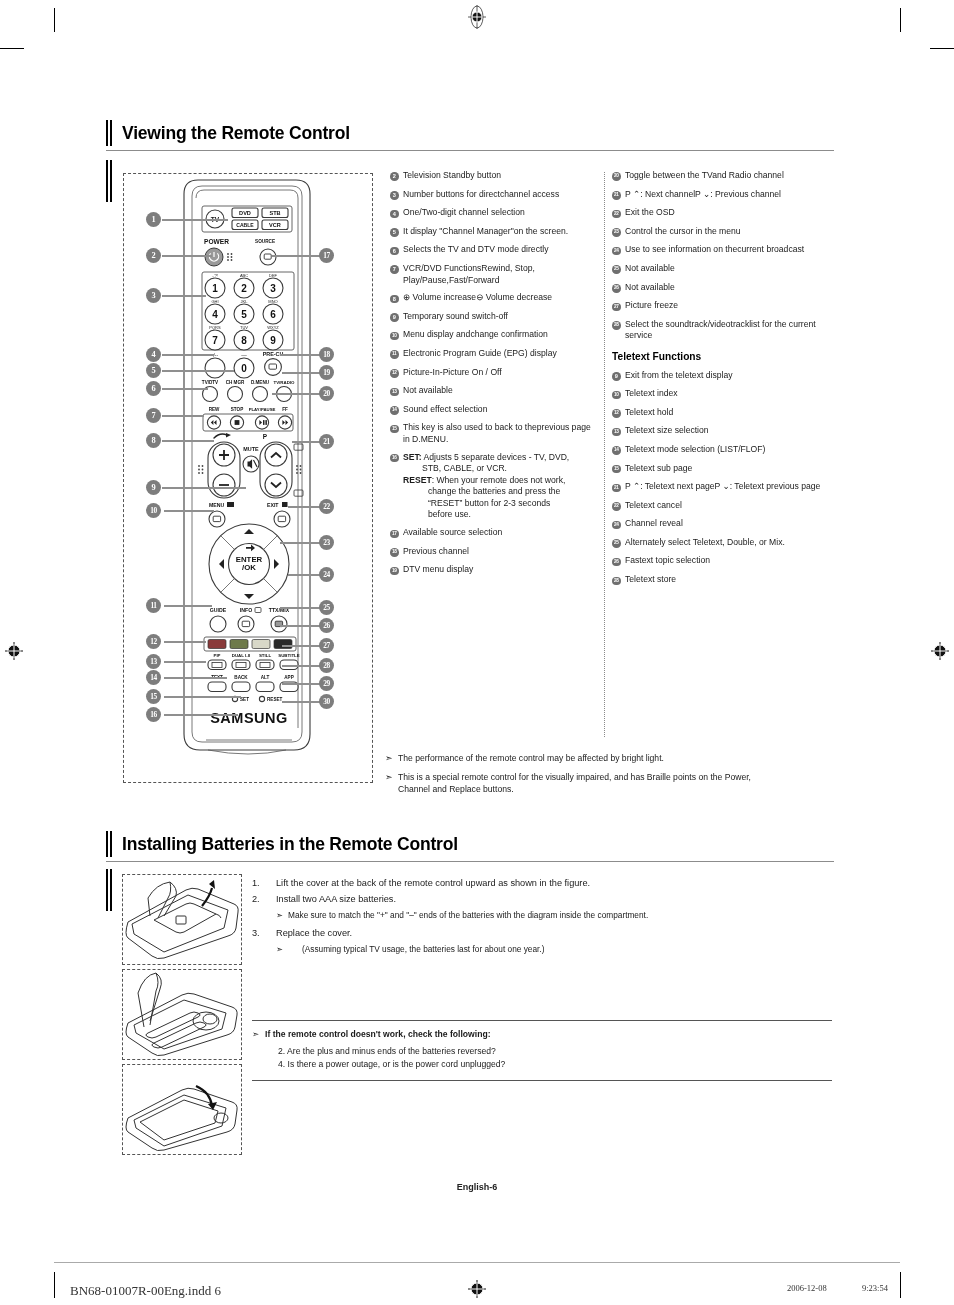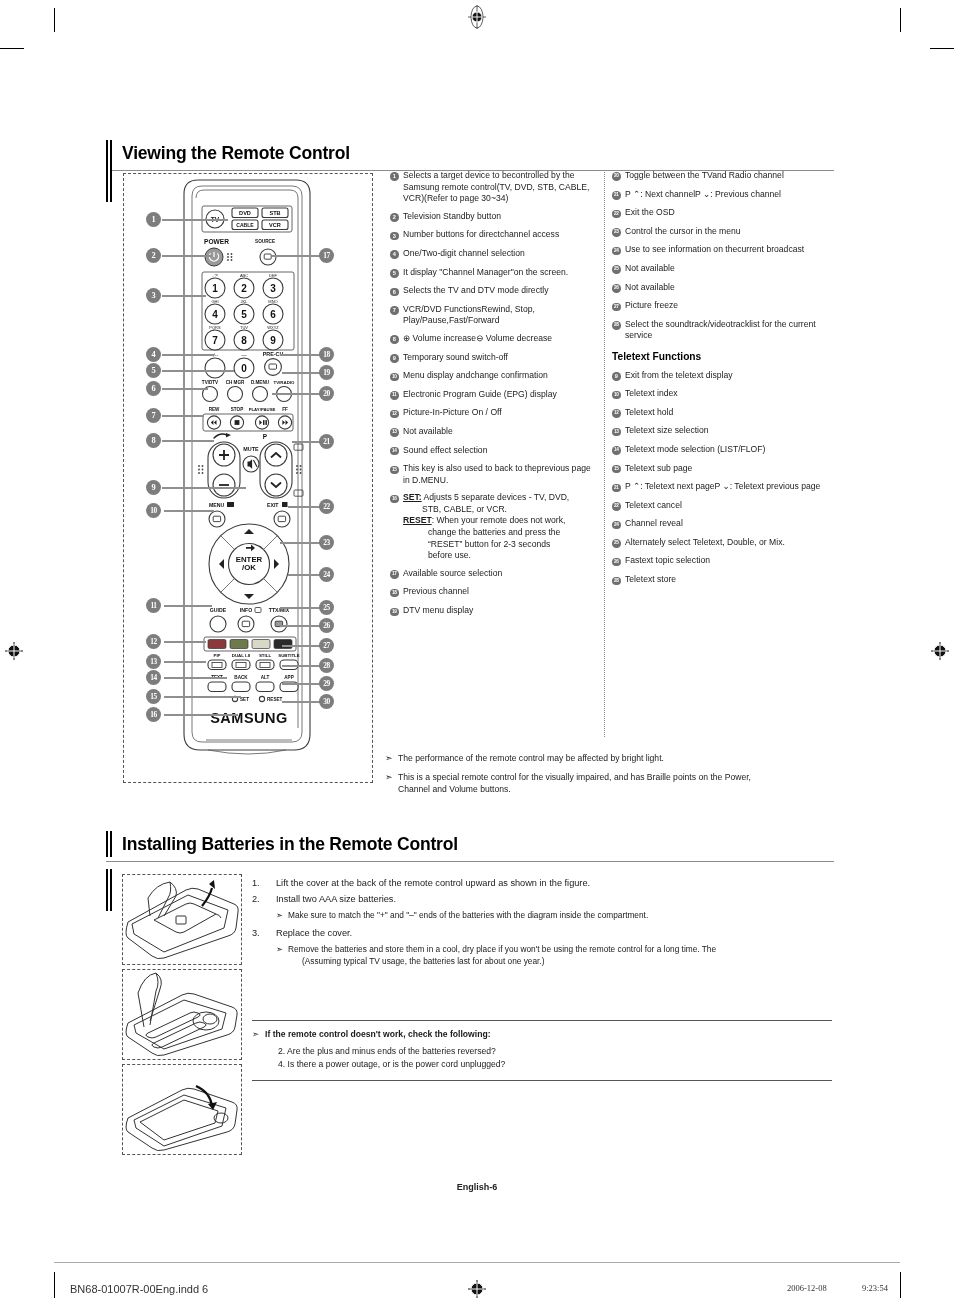--- a/index.html
+++ b/index.html
@@ -29,21 +29,21 @@
   .deslist .row{display:flex;margin-bottom:6.0px;align-items:flex-start;}
   .deslist .row .num{flex:0 0 auto;width:11px;margin-right:2px;padding-top:1px;}
   .deslist .row .txt{flex:1 1 auto;}
   .bullet{display:inline-block;width:8.5px;height:8.5px;border-radius:50%;
      background:#6f6f6f;color:#fff;font-size:5.6px;line-height:8.5px;text-align:center;
      font-weight:bold;vertical-align:middle;}
   .bullet.sm{font-size:4.7px;letter-spacing:-0.3px;}
   .subhead{font-size:10.2px;font-weight:bold;color:#000;margin:9px 0 7px 0;}
   .vdot{position:absolute;border-left:1px dotted #8a8a8a;}
 
-  b.tight{font-weight:bold;text-decoration:underline;}
+  b.tight{font-weight:bold;}
   .indent1{padding-left:19px;display:block;}
   .indent2{padding-left:25px;display:block;}
 
   
   .note{position:absolute;font-size:8.6px;line-height:12px;display:flex;}
   .note .ar{flex:0 0 auto;width:13px;font-size:9px;color:#222;}
   .arrow-glyph{font-family:"DejaVu Sans",sans-serif;}
 
   
   .steps{position:absolute;font-size:9.2px;line-height:13px;}
@@ -53,21 +53,21 @@
   .steps .sub .ar{flex:0 0 auto;width:12px;}
 
   .checkbox-wrap{position:absolute;font-size:8.6px;line-height:13.5px;}
   .cb-top{height:1px;background:#555;margin-bottom:7px;}
   .cb-bot{height:1px;background:#555;margin-top:8px;}
   .cb-head{display:flex;font-weight:bold;margin-bottom:3px;}
   .cb-head .ar{flex:0 0 auto;width:13px;font-weight:normal;}
   .cb-item{margin-left:26px;}
 
   .footer-page{position:absolute;width:100%;text-align:center;font-size:9px;color:#222;}
-  .foot-left{position:absolute;font-family:Liberation Sans, sans-serif;font-size:11px;color:#333;}
+  .foot-left{position:absolute;font-family:Liberation Serif, serif;font-size:13px;color:#333;}
   .foot-right{position:absolute;font-family:"Liberation Serif",serif;font-size:8.5px;color:#333;}
 
   
   #remote-svg{position:absolute;left:122px;top:172px;}
   .callout{position:absolute;width:15px;height:15px;border-radius:50%;
      background:#7d7d7d;color:#fff;font-size:8.4px;font-weight:bold;line-height:15px;
      text-align:center;font-family:"Liberation Serif",serif;}
   .callout.w2{font-size:7.4px;letter-spacing:-0.4px;}
   .lead{position:absolute;height:2px;background:#8f8f8f;}
 </style>
@@ -108,21 +108,21 @@
 </div>
 <div class="reg-mark" style="left:468px;top:1280px;">
   <svg width="18" height="18" viewBox="0 0 18 18">
     <circle cx="9" cy="9" r="6" fill="#111"></circle>
     <path d="M9 0 V18 M0 9 H18" stroke="#111" stroke-width="1"></path>
     <circle cx="9" cy="9" r="6" fill="none" stroke="#fff" stroke-width="1"></circle>
     <path d="M9 4 V14 M4 9 H14" stroke="#fff" stroke-width="1"></path>
   </svg>
 </div>
 
-<div class="section" style="left:106px;top:124px;width:728px;margin-top:20px;">
+<div class="section" style="left:106px;top:124px;width:728px;">
   <div class="sec-head">
     <div class="sec-bar" style="height:26px;"></div>
     <div class="sec-title">Viewing the Remote Control</div>
   </div>
   <div class="sec-rule"></div>
 </div>
 
 <div style="position:absolute;left:106px;top:160px;width:6px;height:42px;background:#000;"></div>
 <div style="position:absolute;left:108px;top:160px;width:1.5px;height:42px;background:#fff;"></div>
 
@@ -404,24 +404,20 @@
 <div class="callout w2" style="left:319px;top:658px;">28</div>
 <div class="lead" style="left:282px;top:683px;width:40px;"></div>
 <div class="callout w2" style="left:319px;top:676px;">29</div>
 <div class="lead" style="left:282px;top:701px;width:40px;"></div>
 <div class="callout w2" style="left:319px;top:694px;">30</div>
 
 <div class="vdot" style="left:604px;top:172px;height:565px;"></div>
 
 <div class="deslist" id="col-mid" style="left:390px;top:170px;width:205px;">
     <div class="row">
-      <span class="num"><span class="bullet">1</span></span>
-      <span class="txt"><span class="">Selects a target device to be</span><span class="">controlled by the Samsung remote control</span><span class="">(TV, DVD, STB, CABLE, VCR)</span><span class="">(Refer to page 30~34)</span></span>
-    </div>
-    <div class="row">
       <span class="num"><span class="bullet">2</span></span>
       <span class="txt"><span class="">Television Standby button</span></span>
     </div>
     <div class="row">
       <span class="num"><span class="bullet">3</span></span>
       <span class="txt"><span class="">Number buttons for direct</span><span class="">channel access</span></span>
     </div>
     <div class="row">
       <span class="num"><span class="bullet">4</span></span>
       <span class="txt"><span class="">One/Two-digit channel selection</span></span>
@@ -580,21 +576,21 @@
     <div class="note" style="position:relative;margin-bottom:7px;">
       <span class="ar arrow-glyph">➣</span>
       <span>
         <span style="display:block">The performance of the remote control may be affected by bright light.</span>
       </span>
     </div>
     <div class="note" style="position:relative;margin-bottom:7px;">
       <span class="ar arrow-glyph">➣</span>
       <span>
         <span style="display:block">This is a special remote control for the visually impaired, and has Braille points on the Power,</span>
-        <span style="display:block">Channel and Volume buttons.</span>
+        <span style="display:block">Channel and Replace buttons.</span>
       </span>
     </div>
   </div>
 
 <div class="section" style="left:106px;top:835px;width:728px;">
   <div class="sec-head">
     <div class="sec-bar" style="height:26px;"></div>
     <div class="sec-title">Installing Batteries in the Remote Control</div>
   </div>
   <div class="sec-rule"></div>
@@ -658,21 +654,20 @@
         <span style="display:block;">Make sure to match the "+" and "–" ends of the batteries with the diagram inside the compartment.</span>
       </span>
     </div>
     <div class="st">
       <span class="n">3.</span>
       <span>Replace the cover.</span>
     </div>
     <div class="sub">
       <span class="ar arrow-glyph">➣</span>
       <span>
-        <span style="display:block;">Remove the batteries and store them in a cool, dry place if you won't be using the remote control for a long time. The</span>
         <span style="display:block;padding-left:14px;">(Assuming typical TV usage, the batteries last for about one year.)</span>
       </span>
     </div>
   </div>
 
 <div class="checkbox-wrap" style="left:252px;top:1020px;width:580px;">
   <div class="cb-top"></div>
   <div class="cb-head">
     <span class="ar arrow-glyph">➣</span>
     <span>If the remote control doesn't work, check the following:</span>

